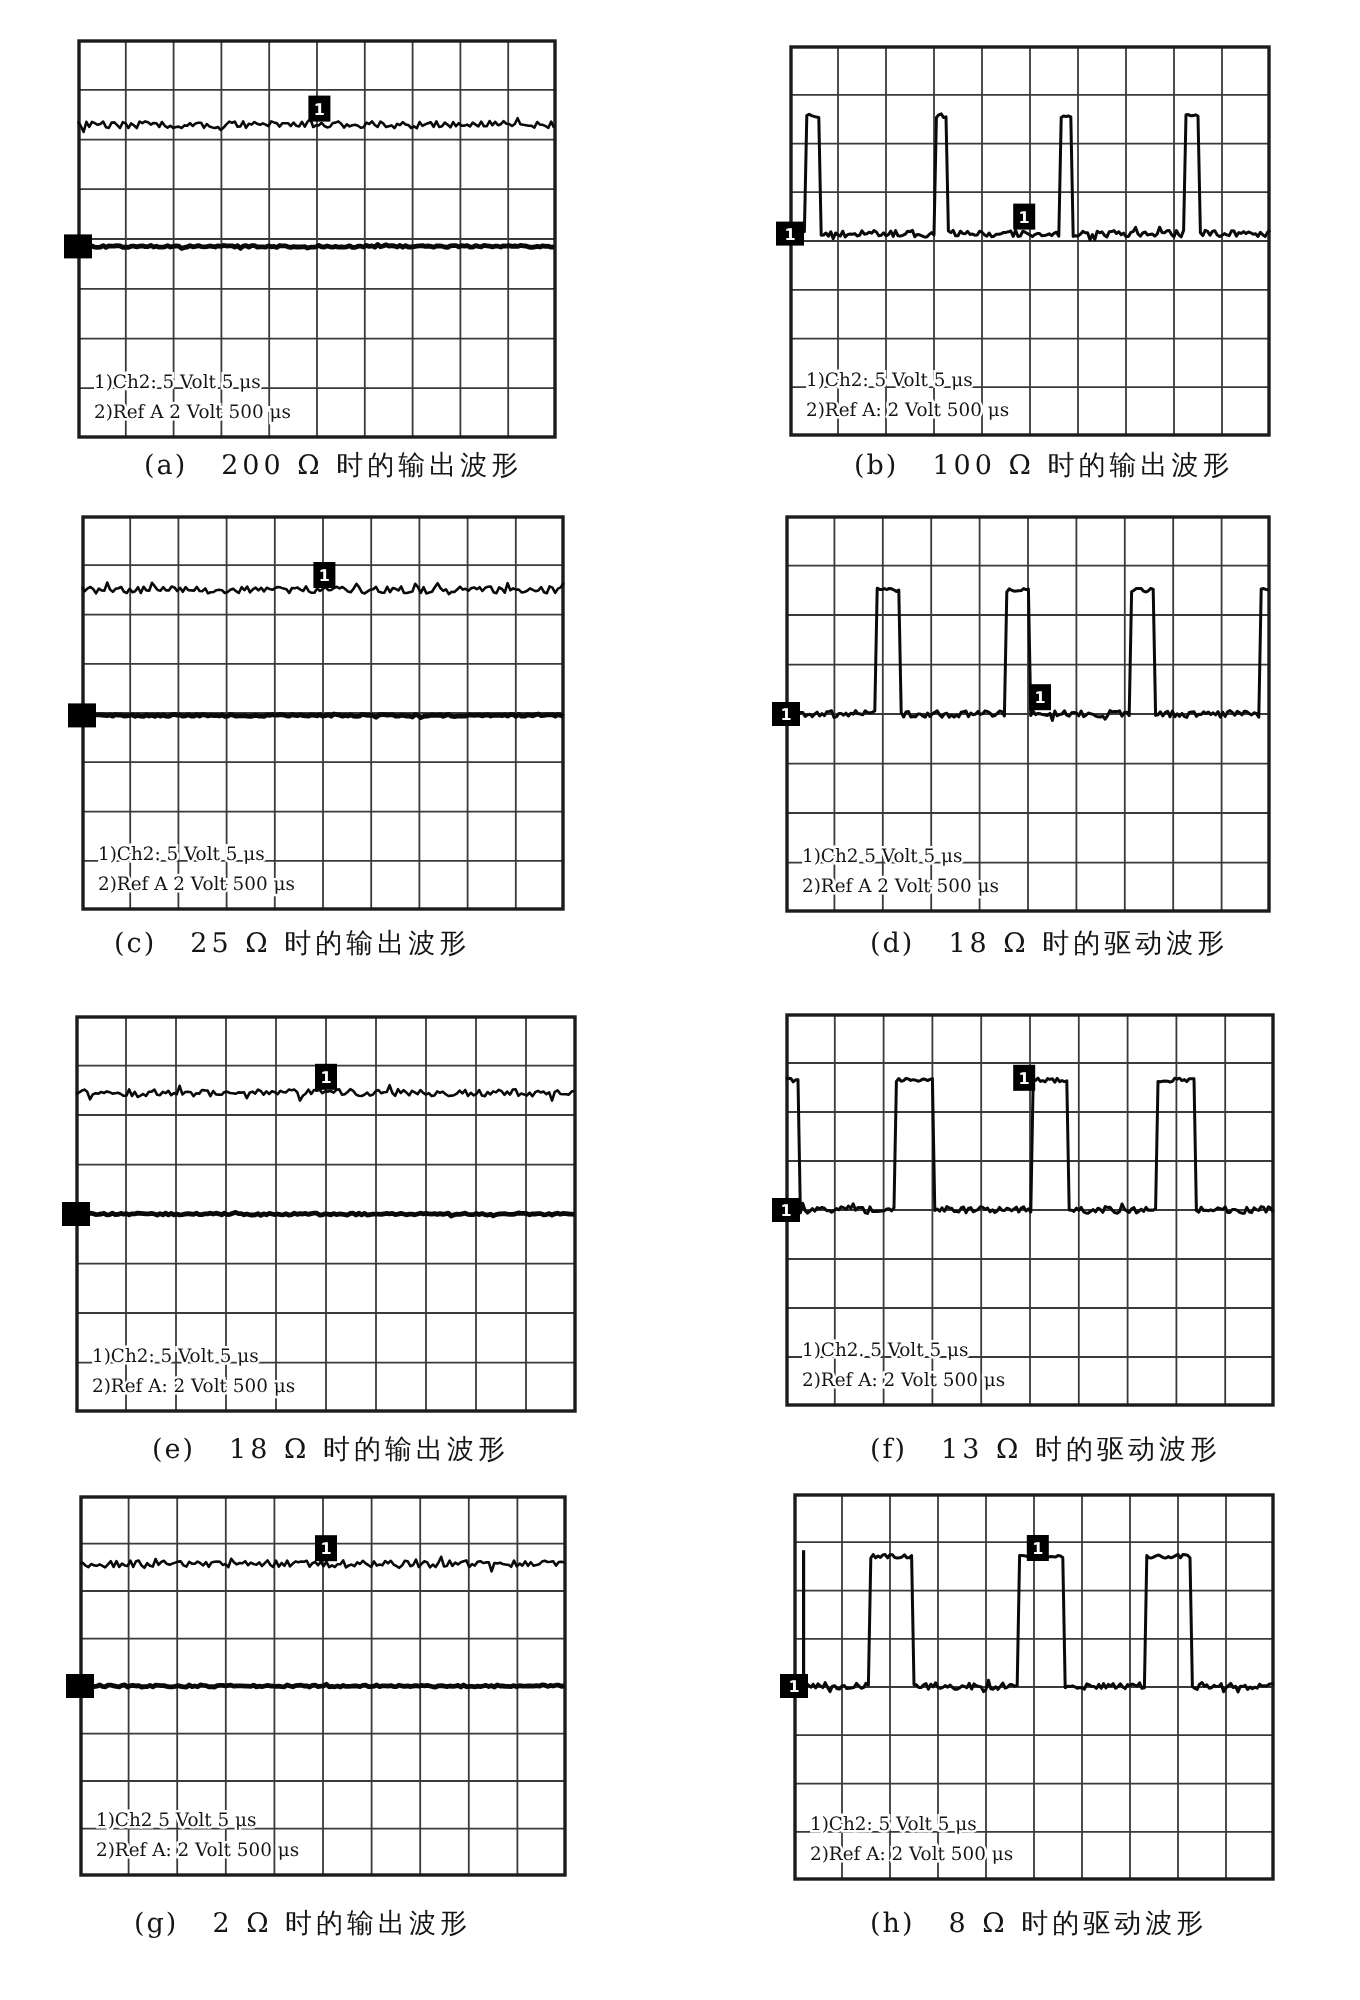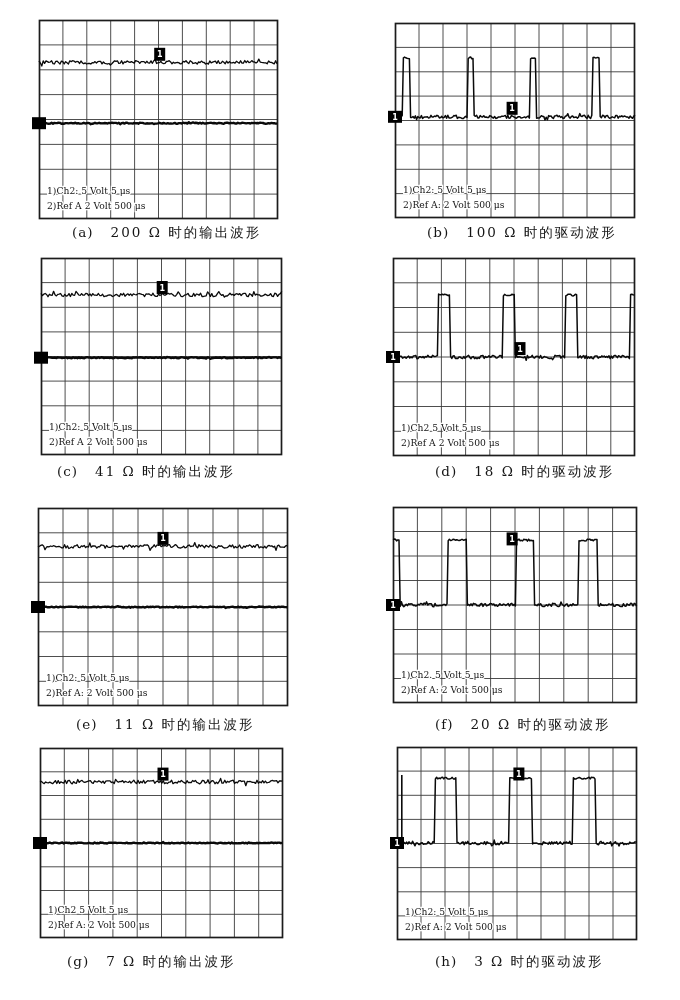--- a/index.html
+++ b/index.html
@@ -87,21 +87,21 @@
         </g>
         <g>
           <rect x="-7" y="87.8" width="14" height="12" fill="#000000"></rect>
           <text x="0" y="96.8" fill="#ffffff" font-size="8" font-family="&quot;DejaVu Sans&quot;,sans-serif" font-weight="bold" text-anchor="middle">1</text>
         </g>
         <text x="8" y="170.0" fill="#141414" font-size="9.2" font-family="&quot;DejaVu Serif&quot;,serif" paint-order="stroke" stroke="#ffffff" stroke-width="2.5">1)Ch2: 5 Volt 5 μs</text>
         <text x="8" y="185.0" fill="#141414" font-size="9.2" font-family="&quot;DejaVu Serif&quot;,serif" paint-order="stroke" stroke="#ffffff" stroke-width="2.5">2)Ref A: 2 Volt 500 μs</text>
       </svg>
       <div class="caption" style="left: 427px; top: 224px;">
         <span class="cap-label">(b)</span>
-        <span class="cap-text">100 Ω 时的驱动波形</span>
+        <span class="cap-text">100 Ω 时的输出波形</span>
       </div>
     </div>
     <div class="panel" style="left: 0px; top: 0px;">
       <svg class="scope" width="241" height="197" viewBox="0 0 241 197" style="left: 41px; top: 258px;">
         <g stroke="#3a3a3a" stroke-width="0.9">
           <line x1="24.1" y1="0" x2="24.1" y2="197"></line>
           <line x1="48.2" y1="0" x2="48.2" y2="197"></line>
           <line x1="72.3" y1="0" x2="72.3" y2="197"></line>
           <line x1="96.4" y1="0" x2="96.4" y2="197"></line>
           <line x1="120.5" y1="0" x2="120.5" y2="197"></line>
@@ -125,21 +125,21 @@
           <text x="121.2" y="32.5" fill="#ffffff" font-size="8" font-family="&quot;DejaVu Sans&quot;,sans-serif" font-weight="bold" text-anchor="middle">1</text>
         </g>
         <g>
           <rect x="-7" y="93.7" width="14" height="12" fill="#000000"></rect>
         </g>
         <text x="8" y="172.0" fill="#141414" font-size="9.2" font-family="&quot;DejaVu Serif&quot;,serif" paint-order="stroke" stroke="#ffffff" stroke-width="2.5">1)Ch2: 5 Volt 5 μs</text>
         <text x="8" y="187.0" fill="#141414" font-size="9.2" font-family="&quot;DejaVu Serif&quot;,serif" paint-order="stroke" stroke="#ffffff" stroke-width="2.5">2)Ref A  2 Volt 500 μs</text>
       </svg>
       <div class="caption" style="left: 57px; top: 463px;">
         <span class="cap-label">(c)</span>
-        <span class="cap-text">41 Ω 时的输出波形</span>
+        <span class="cap-text">25 Ω 时的输出波形</span>
       </div>
     </div>
     <div class="panel" style="left: 0px; top: 0px;">
       <svg class="scope" width="242" height="198" viewBox="0 0 242 198" style="left: 393px; top: 258px;">
         <g stroke="#3a3a3a" stroke-width="0.9">
           <line x1="24.2" y1="0" x2="24.2" y2="198"></line>
           <line x1="48.4" y1="0" x2="48.4" y2="198"></line>
           <line x1="72.6" y1="0" x2="72.6" y2="198"></line>
           <line x1="96.8" y1="0" x2="96.8" y2="198"></line>
           <line x1="121.0" y1="0" x2="121.0" y2="198"></line>
@@ -201,21 +201,21 @@
           <text x="125.0" y="33.4" fill="#ffffff" font-size="8" font-family="&quot;DejaVu Sans&quot;,sans-serif" font-weight="bold" text-anchor="middle">1</text>
         </g>
         <g>
           <rect x="-7" y="93.0" width="14" height="12" fill="#000000"></rect>
         </g>
         <text x="8" y="173.0" fill="#141414" font-size="9.2" font-family="&quot;DejaVu Serif&quot;,serif" paint-order="stroke" stroke="#ffffff" stroke-width="2.5">1)Ch2: 5 Volt 5 μs</text>
         <text x="8" y="188.0" fill="#141414" font-size="9.2" font-family="&quot;DejaVu Serif&quot;,serif" paint-order="stroke" stroke="#ffffff" stroke-width="2.5">2)Ref A: 2 Volt 500 μs</text>
       </svg>
       <div class="caption" style="left: 76px; top: 716px;">
         <span class="cap-label">(e)</span>
-        <span class="cap-text">11 Ω 时的输出波形</span>
+        <span class="cap-text">18 Ω 时的输出波形</span>
       </div>
     </div>
     <div class="panel" style="left: 0px; top: 0px;">
       <svg class="scope" width="244" height="196" viewBox="0 0 244 196" style="left: 393px; top: 507px;">
         <g stroke="#3a3a3a" stroke-width="0.9">
           <line x1="24.4" y1="0" x2="24.4" y2="196"></line>
           <line x1="48.8" y1="0" x2="48.8" y2="196"></line>
           <line x1="73.2" y1="0" x2="73.2" y2="196"></line>
           <line x1="97.6" y1="0" x2="97.6" y2="196"></line>
           <line x1="122.0" y1="0" x2="122.0" y2="196"></line>
@@ -239,21 +239,21 @@
         </g>
         <g>
           <rect x="-7" y="92.0" width="14" height="12" fill="#000000"></rect>
           <text x="0" y="101.0" fill="#ffffff" font-size="8" font-family="&quot;DejaVu Sans&quot;,sans-serif" font-weight="bold" text-anchor="middle">1</text>
         </g>
         <text x="8" y="171.0" fill="#141414" font-size="9.2" font-family="&quot;DejaVu Serif&quot;,serif" paint-order="stroke" stroke="#ffffff" stroke-width="2.5">1)Ch2. 5 Volt 5 μs</text>
         <text x="8" y="186.0" fill="#141414" font-size="9.2" font-family="&quot;DejaVu Serif&quot;,serif" paint-order="stroke" stroke="#ffffff" stroke-width="2.5">2)Ref A: 2 Volt 500 μs</text>
       </svg>
       <div class="caption" style="left: 435px; top: 716px;">
         <span class="cap-label">(f)</span>
-        <span class="cap-text">20 Ω 时的驱动波形</span>
+        <span class="cap-text">13 Ω 时的驱动波形</span>
       </div>
     </div>
     <div class="panel" style="left: 0px; top: 0px;">
       <svg class="scope" width="243" height="190" viewBox="0 0 243 190" style="left: 40px; top: 748px;">
         <g stroke="#3a3a3a" stroke-width="0.9">
           <line x1="24.3" y1="0" x2="24.3" y2="190"></line>
           <line x1="48.6" y1="0" x2="48.6" y2="190"></line>
           <line x1="72.9" y1="0" x2="72.9" y2="190"></line>
           <line x1="97.2" y1="0" x2="97.2" y2="190"></line>
           <line x1="121.5" y1="0" x2="121.5" y2="190"></line>
@@ -277,21 +277,21 @@
           <text x="123.0" y="29.1" fill="#ffffff" font-size="8" font-family="&quot;DejaVu Sans&quot;,sans-serif" font-weight="bold" text-anchor="middle">1</text>
         </g>
         <g>
           <rect x="-7" y="89.0" width="14" height="12" fill="#000000"></rect>
         </g>
         <text x="8" y="165.0" fill="#141414" font-size="9.2" font-family="&quot;DejaVu Serif&quot;,serif" paint-order="stroke" stroke="#ffffff" stroke-width="2.5">1)Ch2  5 Volt 5 μs</text>
         <text x="8" y="180.0" fill="#141414" font-size="9.2" font-family="&quot;DejaVu Serif&quot;,serif" paint-order="stroke" stroke="#ffffff" stroke-width="2.5">2)Ref A: 2 Volt 500 μs</text>
       </svg>
       <div class="caption" style="left: 67px; top: 953px;">
         <span class="cap-label">(g)</span>
-        <span class="cap-text">7 Ω 时的输出波形</span>
+        <span class="cap-text">2 Ω 时的输出波形</span>
       </div>
     </div>
     <div class="panel" style="left: 0px; top: 0px;">
       <svg class="scope" width="240" height="193" viewBox="0 0 240 193" style="left: 397px; top: 747px;">
         <g stroke="#3a3a3a" stroke-width="0.9">
           <line x1="24.0" y1="0" x2="24.0" y2="193"></line>
           <line x1="48.0" y1="0" x2="48.0" y2="193"></line>
           <line x1="72.0" y1="0" x2="72.0" y2="193"></line>
           <line x1="96.0" y1="0" x2="96.0" y2="193"></line>
           <line x1="120.0" y1="0" x2="120.0" y2="193"></line>
@@ -316,16 +316,16 @@
         </g>
         <g>
           <rect x="-7" y="90.0" width="14" height="12" fill="#000000"></rect>
           <text x="0" y="99.0" fill="#ffffff" font-size="8" font-family="&quot;DejaVu Sans&quot;,sans-serif" font-weight="bold" text-anchor="middle">1</text>
         </g>
         <text x="8" y="168.0" fill="#141414" font-size="9.2" font-family="&quot;DejaVu Serif&quot;,serif" paint-order="stroke" stroke="#ffffff" stroke-width="2.5">1)Ch2: 5 Volt 5 μs</text>
         <text x="8" y="183.0" fill="#141414" font-size="9.2" font-family="&quot;DejaVu Serif&quot;,serif" paint-order="stroke" stroke="#ffffff" stroke-width="2.5">2)Ref A: 2 Volt 500 μs</text>
       </svg>
       <div class="caption" style="left: 435px; top: 953px;">
         <span class="cap-label">(h)</span>
-        <span class="cap-text">3 Ω 时的驱动波形</span>
+        <span class="cap-text">8 Ω 时的驱动波形</span>
       </div>
     </div>
   </div>
 
 </body></html>

